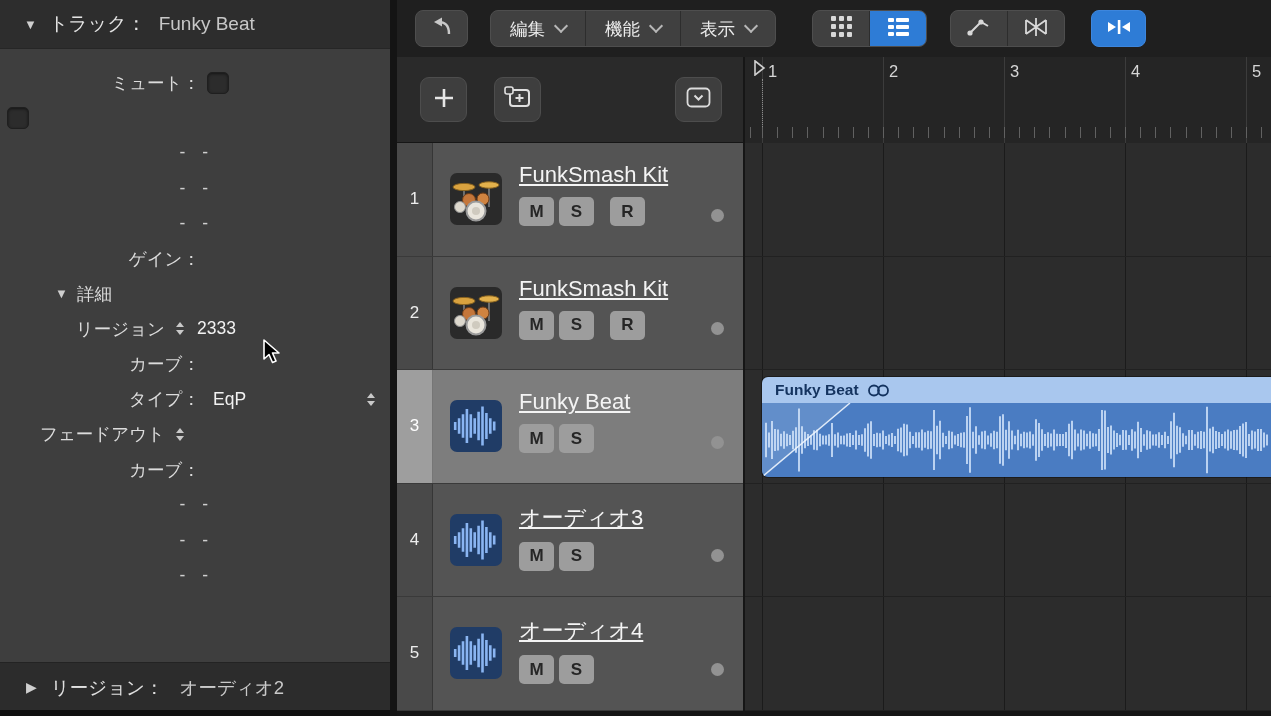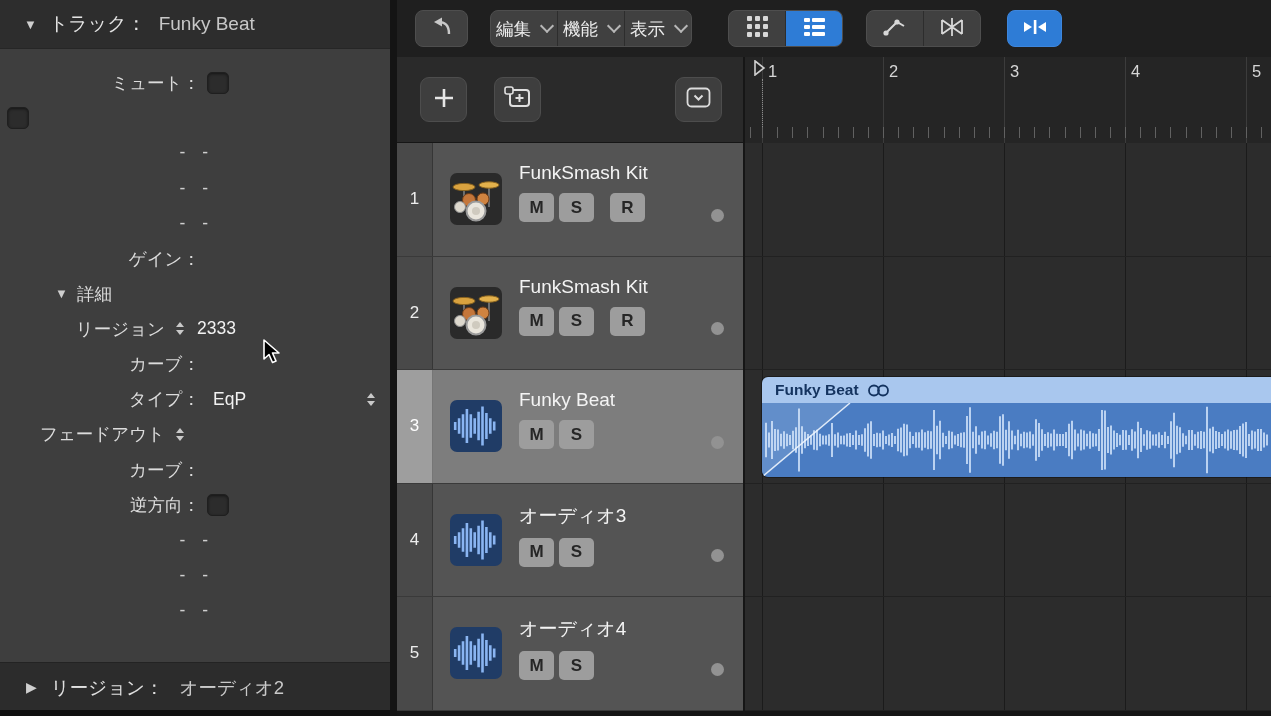--- a/index.html
+++ b/index.html
@@ -44,21 +44,21 @@
   .toolbar{position:absolute;left:0;right:0;top:0;height:57px;background:#1f1f1f;
            border-bottom:1px solid #0b0b0b;display:flex;align-items:center;}
   .tb-btn{height:37px;background:#404040;border:1px solid #4e4e4e;border-radius:8px;
           display:flex;align-items:center;justify-content:center;box-sizing:border-box;}
   .back{width:53px;margin-left:18px;}
   .seg{display:flex;height:37px;background:#404040;border:1px solid #4e4e4e;border-radius:8px;
        overflow:hidden;box-sizing:border-box;}
   .seg .s{display:flex;align-items:center;justify-content:center;border-right:1px solid #2d2d2d;}
   .seg .s:last-child{border-right:none;}
   .menus{margin-left:22px;}
-  .menus .s{padding:0 5px;gap:11px;font-size:17.5px;color:#ececec;}
+  .menus .s{padding:0 19px;gap:11px;font-size:17.5px;color:#ececec;}
   .chev{width:8px;height:8px;border-right:2px solid #b7b7b7;border-bottom:2px solid #b7b7b7;
         transform:rotate(45deg);margin-top:-5px;}
   .iconseg .s{width:56px;}
   .icons1{margin-left:36px;}
   .icons2{margin-left:23px;}
   .s.sel{background:var(--accent);}
   .catch{width:55px;margin-left:26px;background:var(--accent);border-color:#3d86dd;}
 
   
   .subbar{position:absolute;left:0;top:57px;width:348px;height:86px;background:#2a2a2a;
@@ -84,21 +84,21 @@
   .trow{display:flex;height:113.5px;box-sizing:border-box;}
   .thead{width:348px;background:#545454;border-bottom:1px solid #3a3a3a;display:flex;box-sizing:border-box;flex:none;}
   .trow.sel .thead{background:#7d7d7d;}
   .tnum{width:36px;display:flex;align-items:center;justify-content:center;font-size:17px;color:#ededed;
         background:rgba(0,0,0,.13);border-right:1px solid rgba(0,0,0,.25);box-sizing:border-box;}
   .trow.sel .tnum{background:rgba(255,255,255,.26);color:#fff;}
   .ticon{width:52px;height:52px;margin:30px 0 0 17px;border-radius:7px;overflow:hidden;flex:none;}
   .ticon.drum{background:#2a2a2a;}
   .ticon.audio{background:#203c66;}
   .tinfo{margin-left:17px;padding-top:19px;}
-  .tname{font-size:19px;color:#f4f4f4;}
+  .tname{font-size:22px;color:#f4f4f4;text-decoration:underline;}
   .tbtns{display:flex;margin-top:9px;}
   .tbtn{width:35px;height:29px;border-radius:5px;background:#9d9d9d;color:#262626;font-size:17px;
         font-weight:bold;display:flex;align-items:center;justify-content:center;margin-right:5px;}
   .tbtn.r{margin-left:11px;}
   .rec-dot{width:13px;height:13px;border-radius:50%;background:#929292;margin-left:auto;margin-right:21px;
            align-self:center;transform:translateY(16px);flex:none;}
   .tlane{flex:1;position:relative;background-color:#2c2c2c;border-bottom:1px solid #212121;
          background-image:repeating-linear-gradient(90deg,rgba(0,0,0,.38) 0 1px,transparent 1px 121px);
          background-position:17px 0;}
 
@@ -171,24 +171,20 @@
       </div>
       <div class="insp-row">
         <span class="insp-label short">フェードアウト</span>
         <span class="stepper">
             <i class="u"></i>
             <i class="d"></i>
           </span>
       </div>
       <div class="insp-row">
         <span class="insp-label">カーブ：</span>
-      </div>
-      <div class="insp-row">
-        <span class="insp-label">逆方向：</span>
-        <span class="checkbox"></span>
       </div>
       <div class="insp-row">
         <span class="insp-label dash">- -</span>
       </div>
       <div class="insp-row">
         <span class="insp-label dash">- -</span>
       </div>
       <div class="insp-row">
         <span class="insp-label dash">- -</span>
       </div>

